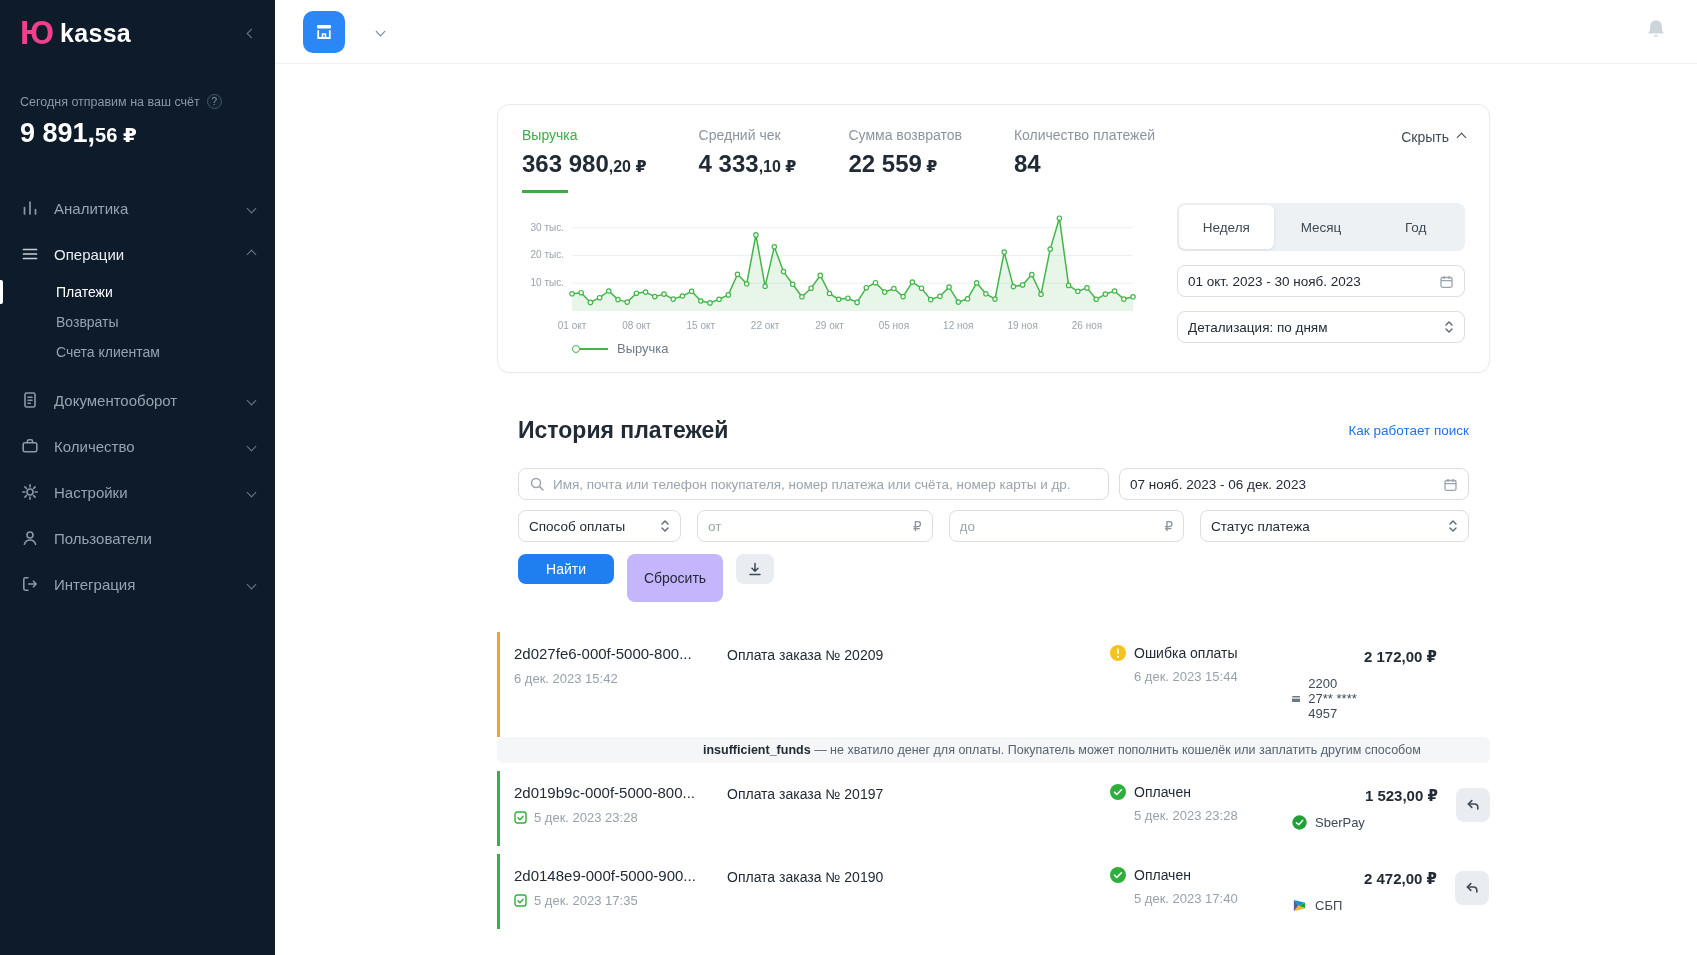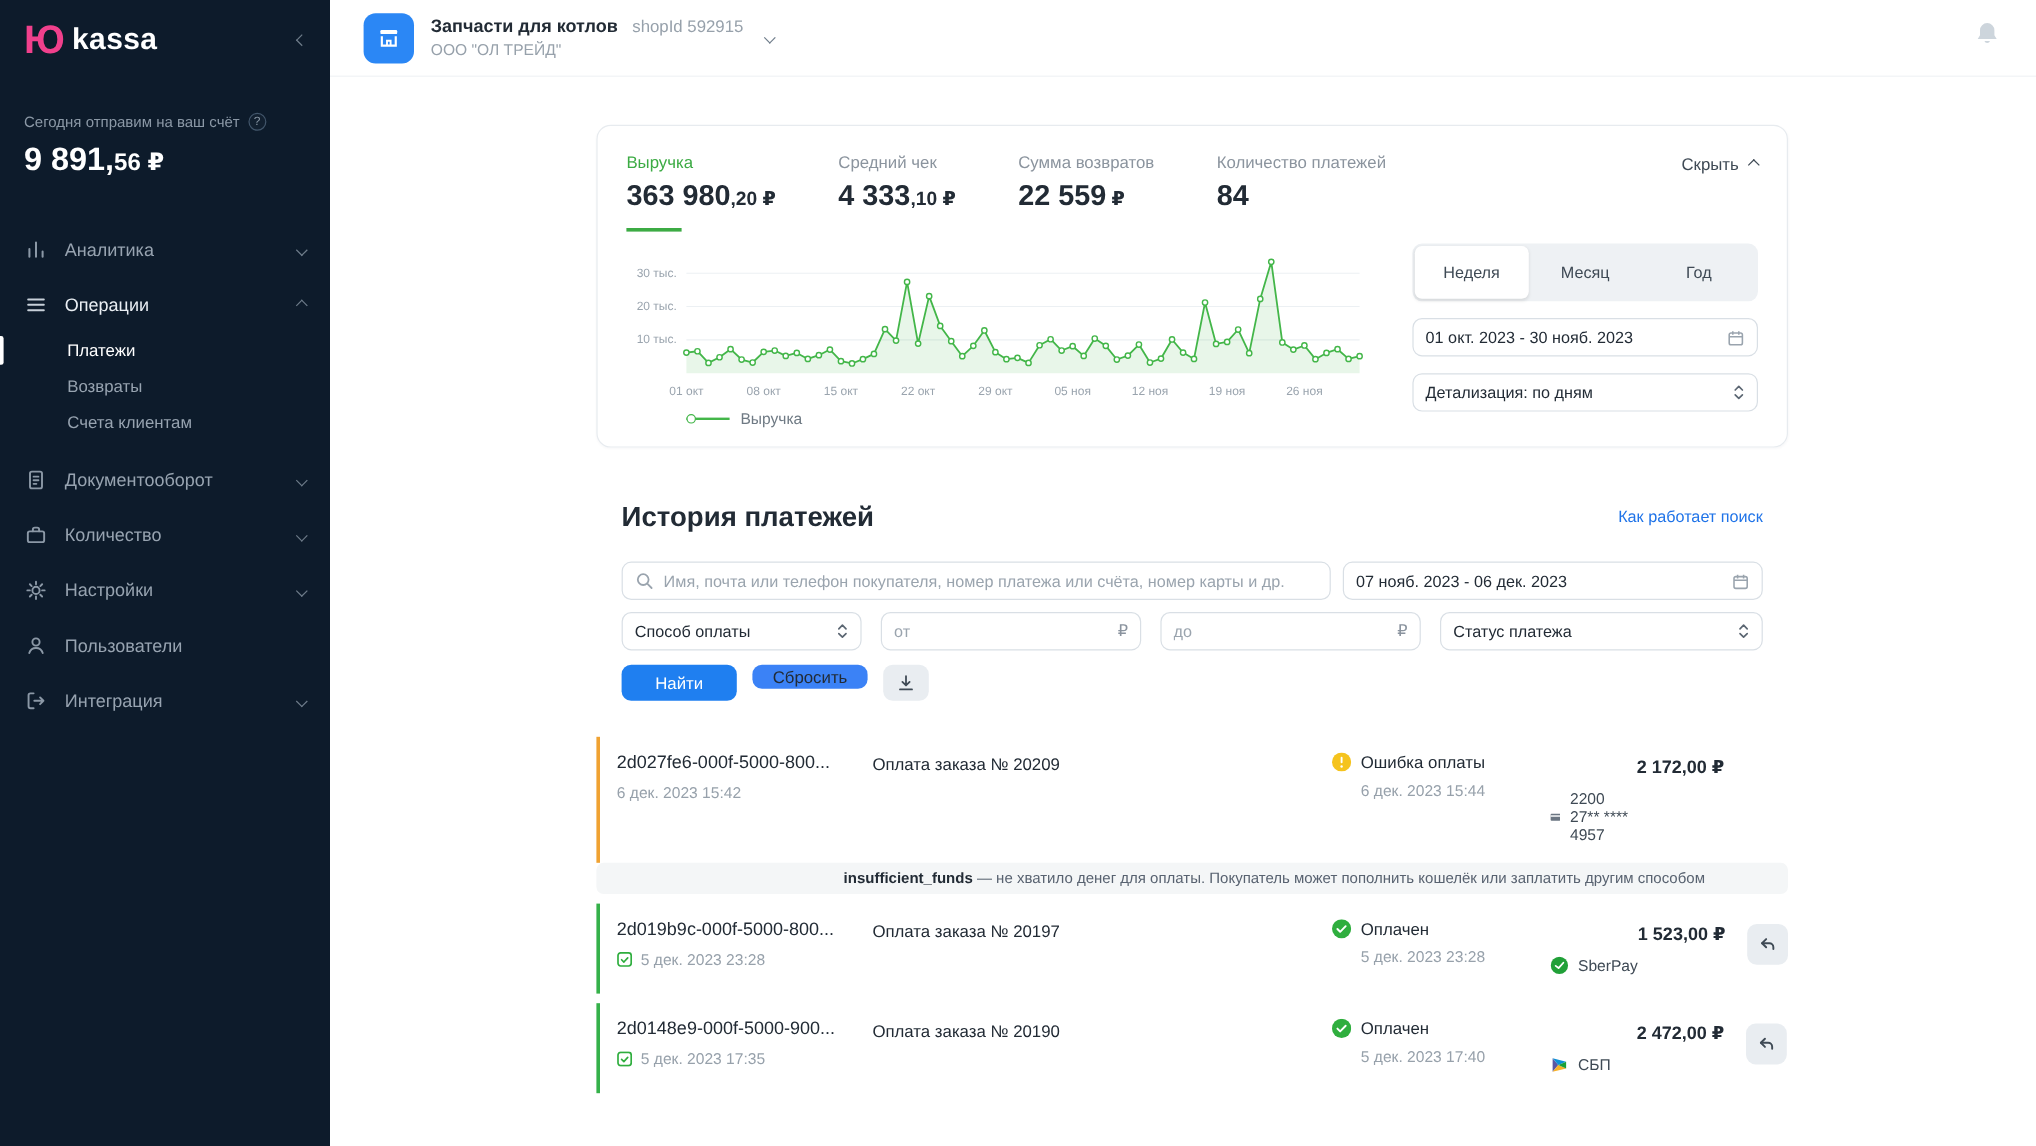--- a/index.html
+++ b/index.html
@@ -78,27 +78,27 @@
 
   
   .history-pad { padding:0 21px; }
   .history-head { display:flex; align-items:center; margin:44px 0 24px; }
   .history-title { font-size:23px; font-weight:700; color:#222b35; }
   .help-link { margin-left:auto; color:#1f73e8; font-size:13.5px; cursor:pointer; }
   .search-row { display:flex; gap:10px; margin-bottom:10px; }
   .search-box { flex:1; }
   .date-box { width:350px; flex:none; }
   .filter-row { display:flex; gap:16px; margin-bottom:12px; }
-  .method-box { width:200px; flex:none; }
+  .method-box { width:163px; flex:none; }
   .amt-box { flex:1; }
   .status-box { width:269px; flex:none; }
   .btn-row { display:flex; gap:13px; margin-top:12px; }
   button { font-family:inherit; border:none; cursor:pointer; }
   .btn-search { width:96px; height:30px; background:#1f7ff0; color:#fff; border-radius:8px; font-size:14px; }
-  .btn-reset { width:96px; height:20px; background:#3b82f6; color:#222b35; border-radius:8px; font-size:14px; }
+  .btn-reset { width:96px; height:48px; background:#c4b5fd; color:#222b35; border-radius:8px; font-size:14px; }
   .btn-download { width:38px; height:30px; background:#e9edf1; border-radius:8px; display:flex; align-items:center; justify-content:center; }
 
   
   .payments { margin-top:30px; }
   .pay-block { margin-bottom:8px; }
   .pay-row { display:flex; padding:13px 0 16px 14px; border-left:3px solid transparent; background:#fff; }
   .pay-row.ok { border-left-color:#35b14a; }
   .pay-row.warn { border-left-color:#f0a232; }
   .id-col { width:213px; flex:none; }
   .pay-id { font-size:15px; color:#222b35; }
@@ -207,27 +207,20 @@
 
   <div class="main">
 
     <header>
       <div class="shop-avatar">
         <svg width="22" height="22" viewBox="0 0 22 22">
             <rect x="4" y="4" width="14" height="3.4" rx="1" fill="#fff"></rect>
             <path d="M5.2 9.2V17h11.6V9.2" stroke="#fff" stroke-width="1.8" fill="none"></path>
             <path d="M9.5 17v-4h3v4" stroke="#fff" stroke-width="1.6" fill="none"></path>
           </svg>
-      </div>
-      <div>
-        <div class="shop-row1">
-          <span class="shop-name">Запчасти для котлов</span>
-          <span class="shop-id">shopId 592915</span>
-        </div>
-        <div class="company">ООО "ОЛ ТРЕЙД"</div>
       </div>
       <span class="chev down header-chev"></span>
       <span class="bell">
         <svg width="26" height="26" viewBox="0 0 26 26" fill="#cdd5dc">
             <path d="M13 3.2a6 6 0 0 0-6 6v4.1l-1.9 3.2h15.8L19 13.3V9.2a6 6 0 0 0-6-6z"></path>
             <path d="M10.7 18.2a2.4 2.4 0 0 0 4.6 0z"></path>
           </svg>
       </span>
     </header>
 

